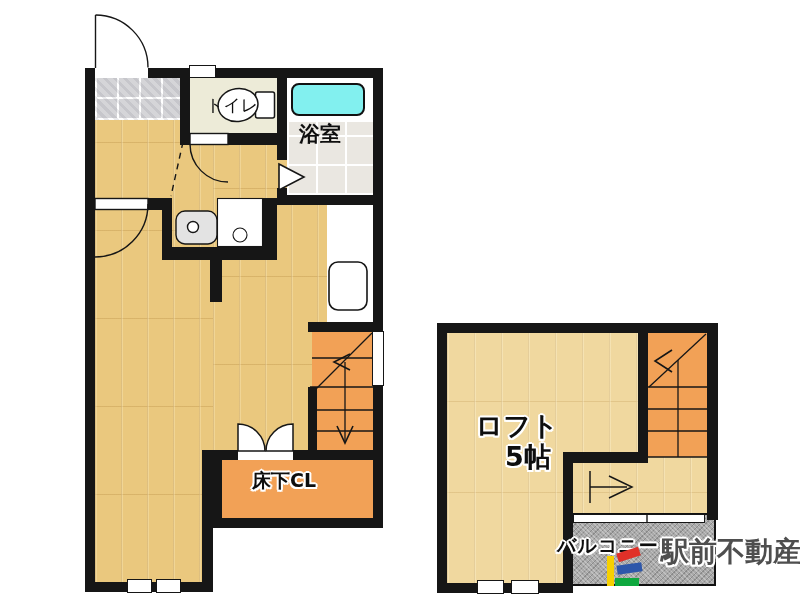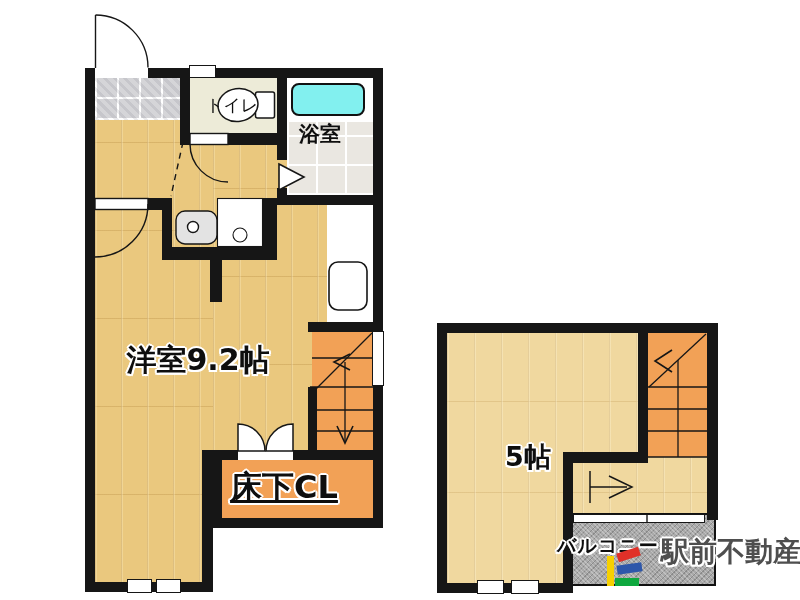--- a/index.html
+++ b/index.html
@@ -180,24 +180,24 @@
 
       <g stroke-width="1.5">
         <line x1="590" y1="487" x2="627" y2="487"></line>
         <polyline points="609,476 632,487 609,498"></polyline>
         <line x1="590" y1="471" x2="590" y2="503"></line>
       </g>
       <line x1="647" y1="514" x2="647" y2="522"></line>
     </g>
   </svg>
 
-  <div class="label outlined" style="left:95px;top:345px;width:206px;font-size:30px;">洋室9.2帖</div>
   <div class="label" style="left:206px;top:97px;font-size:17px;font-weight:500;">トイレ</div>
   <div class="label" style="left:287px;top:124px;width:66px;font-size:21px;">浴室</div>
-  <div class="label outlined" style="left:222px;top:471px;width:124px;font-size:32px;text-decoration:underline;">床下CL</div>
+  <div class="label outlined" style="left:222px;top:471px;width:124px;font-size:19px;">床下CL</div>
+  <div class="label outlined" style="left:437px;top:412px;width:160px;font-size:27px;">ロフト</div>
   <div class="label outlined" style="left:437px;top:443px;width:150px;font-size:27px;margin-left:16px;">5帖</div>
   <div class="label outlined" style="left:557px;top:536px;font-size:19px;letter-spacing:1px;">バルコニー</div>
 
   <div>
     <div class="logo-bar" style="left:607px;top:556px;width:7px;height:30px;background:#f6d000;"></div>
     <div class="logo-bar" style="left:617px;top:550px;width:23px;height:9px;background:#e03028;transform:rotate(-18deg);"></div>
     <div class="logo-bar" style="left:617px;top:564px;width:25px;height:9px;background:#2e57aa;transform:rotate(-8deg);"></div>
     <div class="logo-bar" style="left:615px;top:578px;width:24px;height:8px;background:#0ea83e;"></div>
     <div id="company" class="outlined" style="left:645px;top:533px;padding-left:16px;">駅前不動産</div>
   </div>

